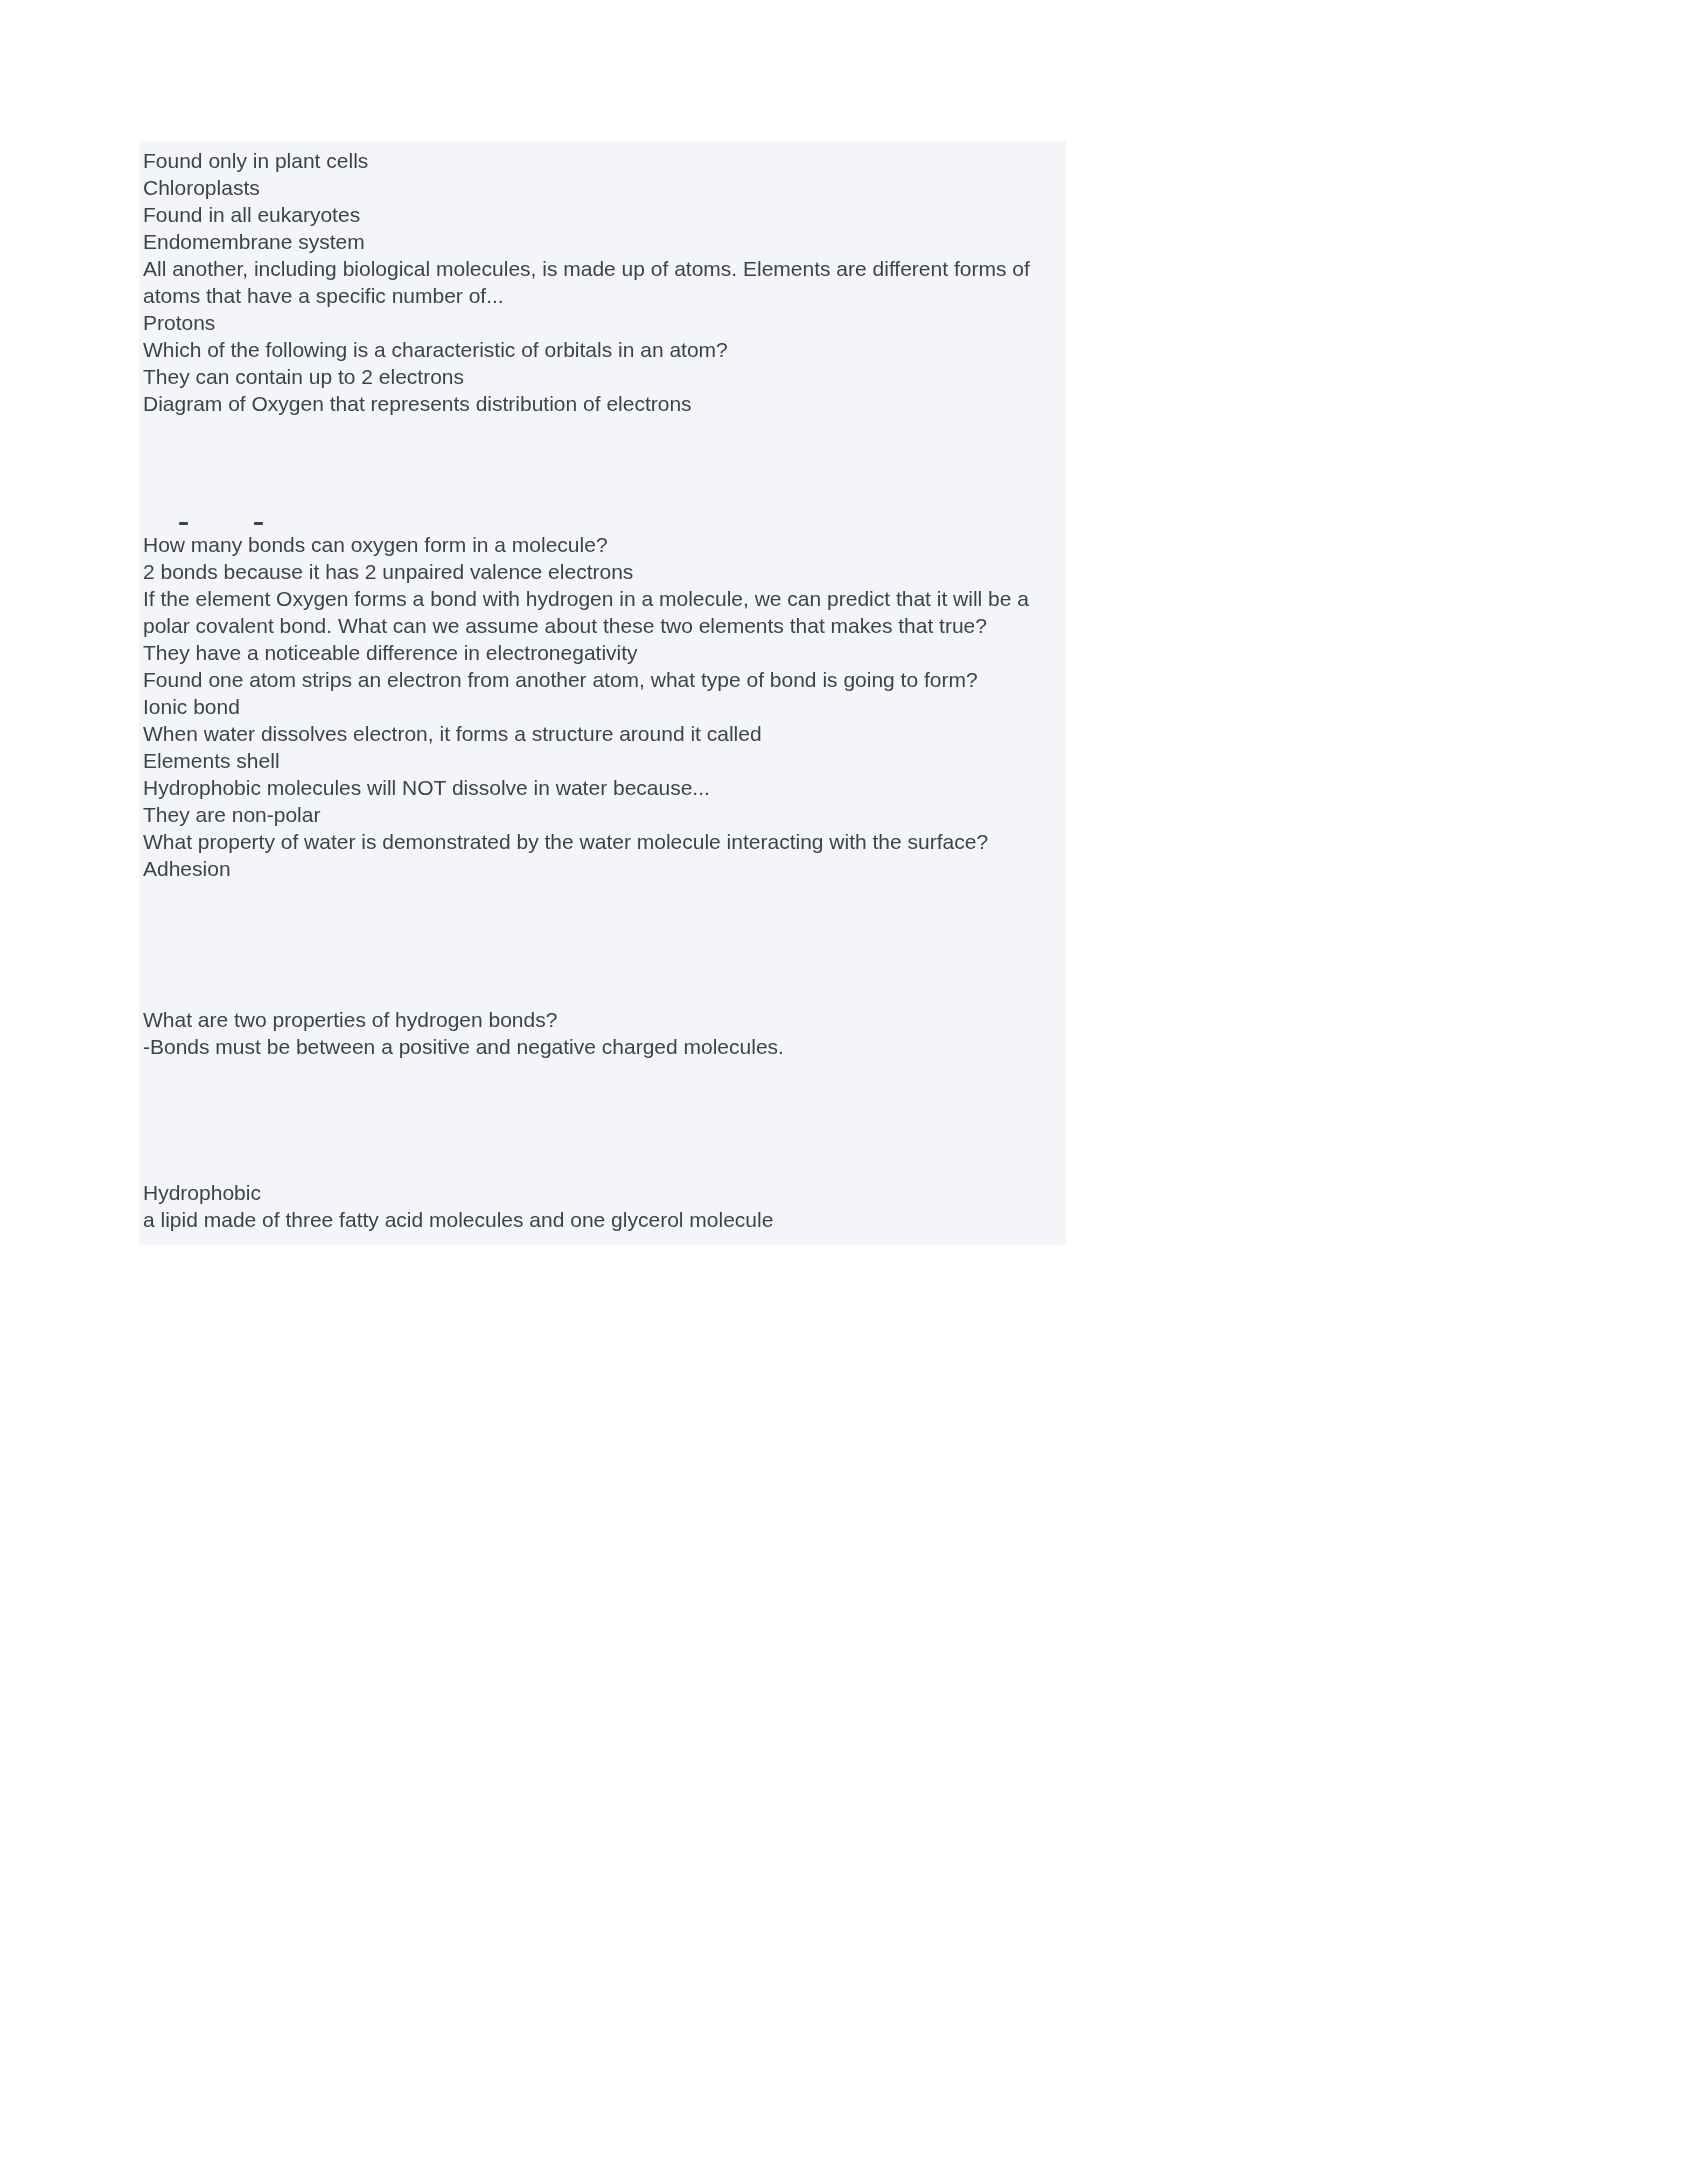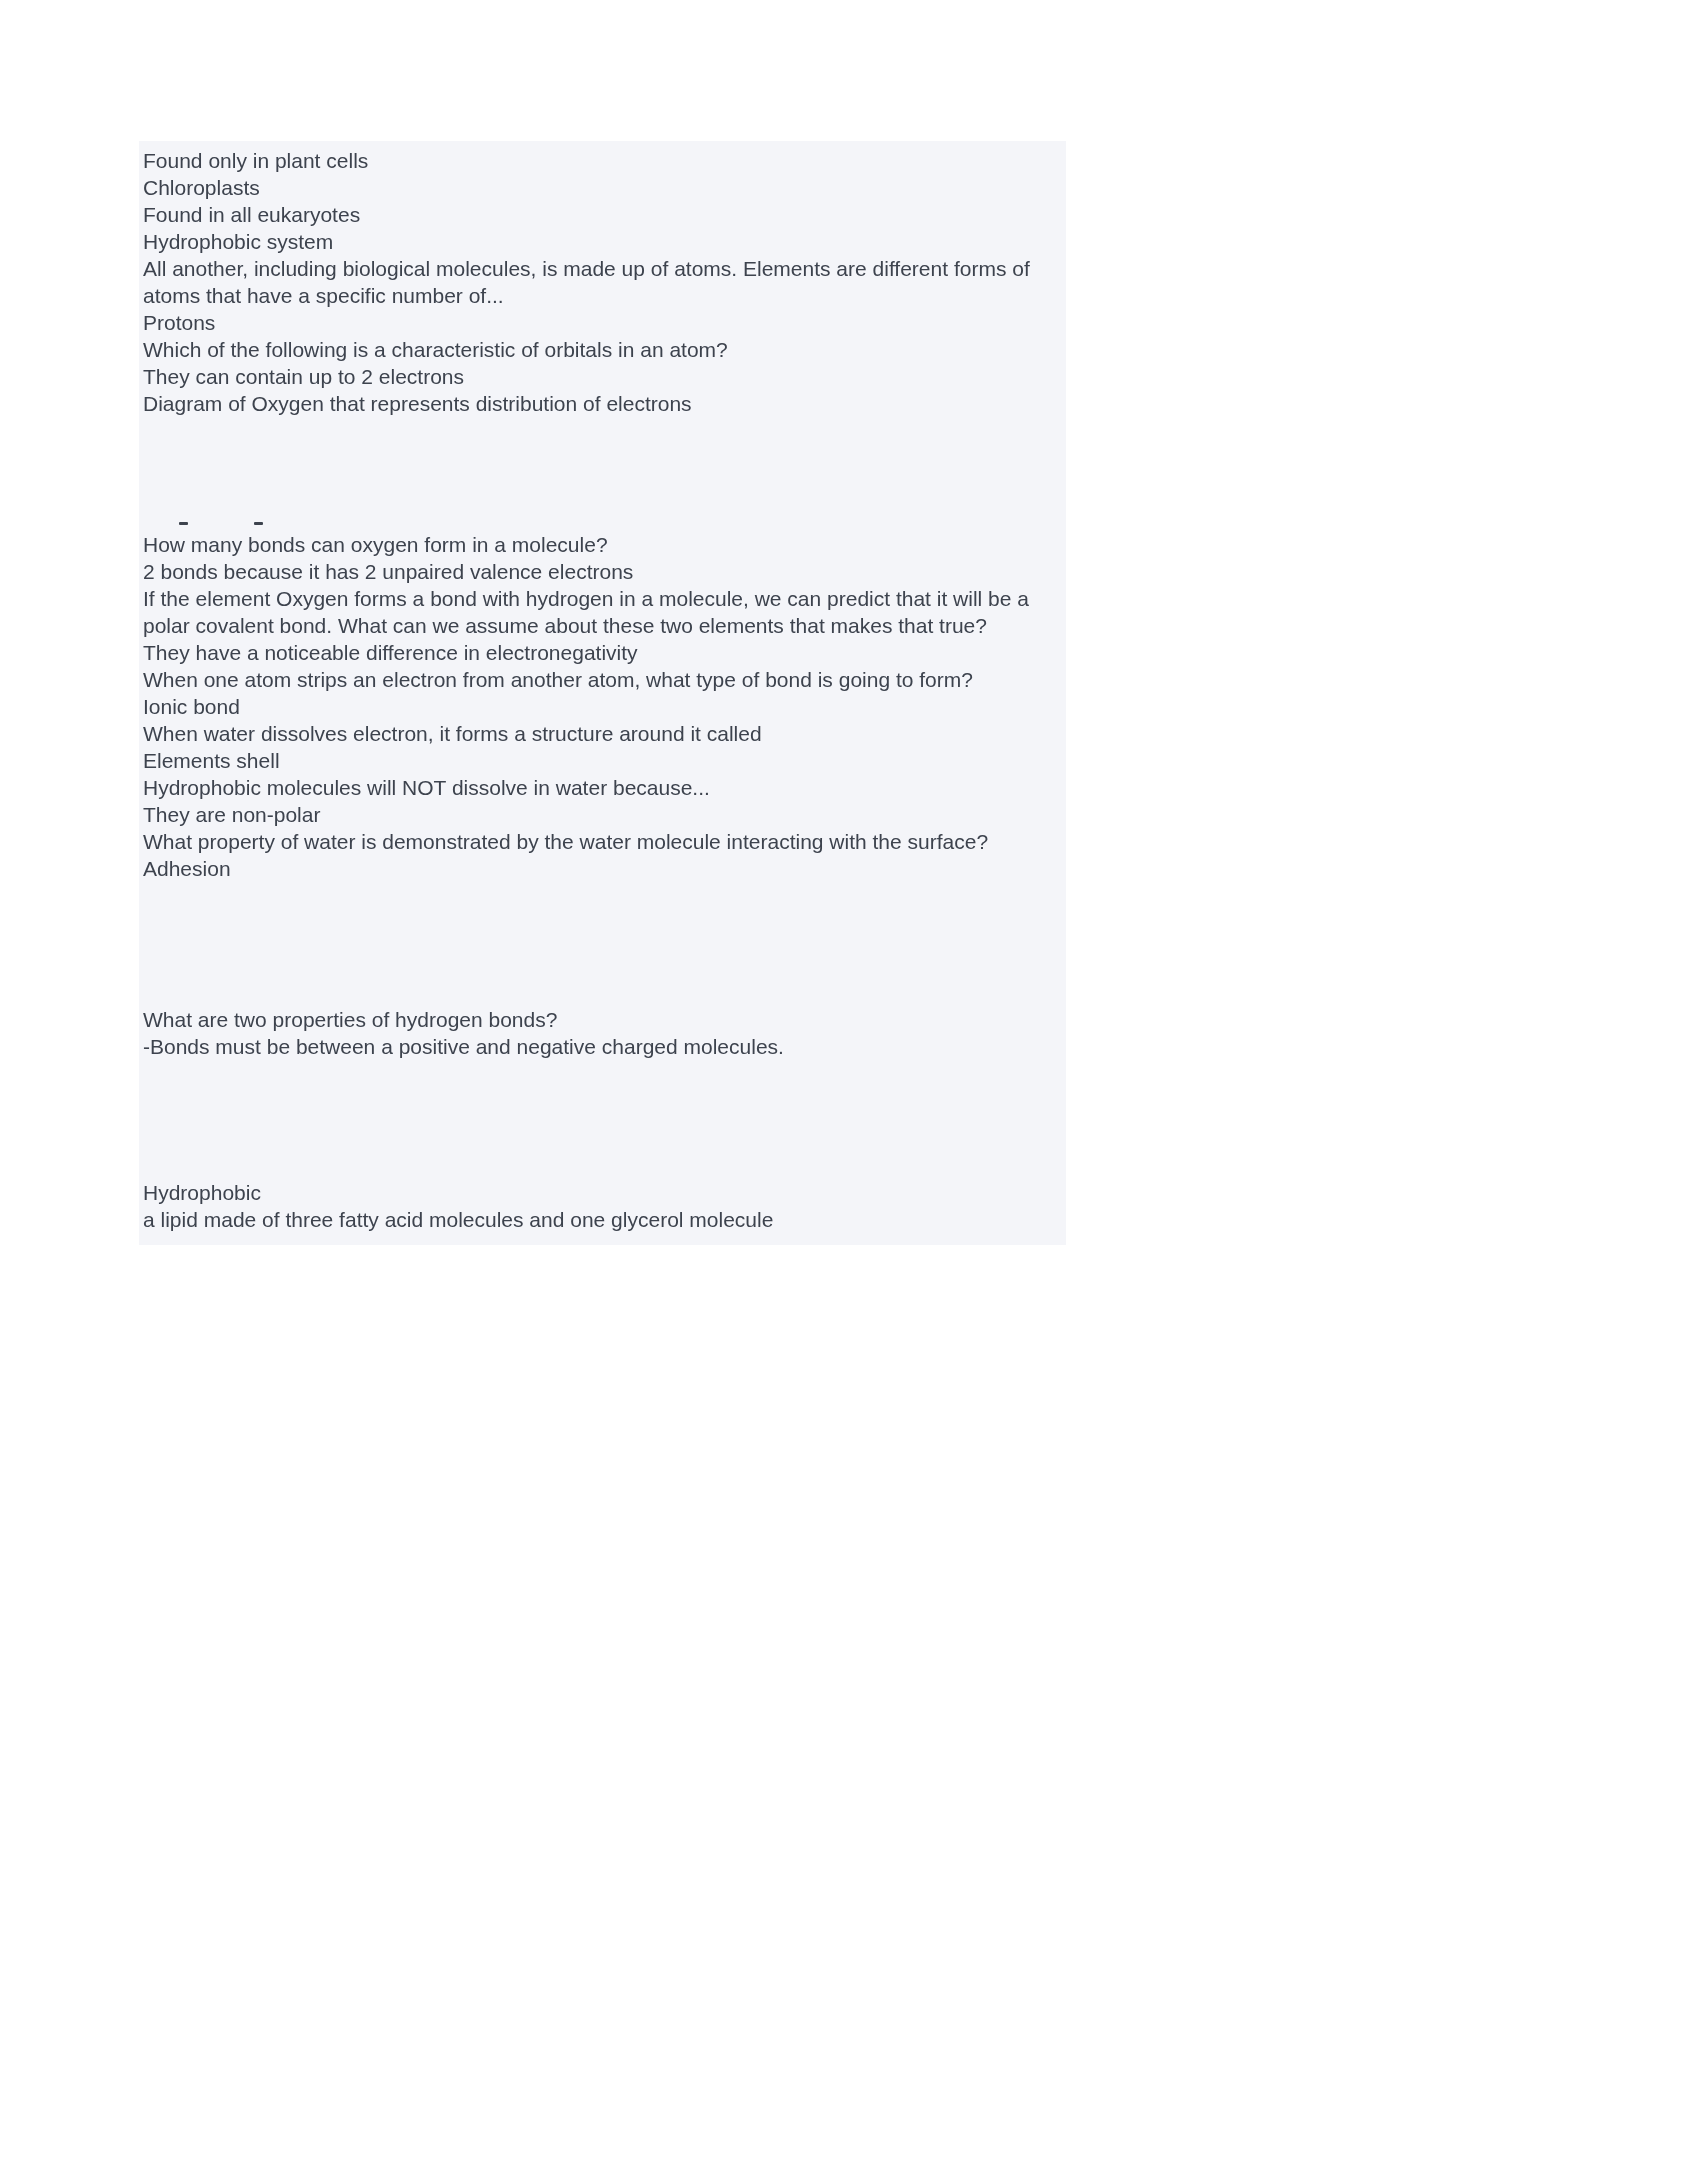--- a/index.html
+++ b/index.html
@@ -50,35 +50,35 @@
   .mark-b { left: 111px; }
 </style>
 </head>
 <body>
 
 <div class="page">
   <div class="content-block">
       <p class="line">Found only in plant cells</p>
       <p class="line">Chloroplasts</p>
       <p class="line">Found in all eukaryotes</p>
-      <p class="line">Hydrophobic system</p>
+      <p class="line">Endomembrane system</p>
       <p class="line">All another, including biological molecules, is made up of atoms. Elements are different forms of atoms that have a specific number of...</p>
       <p class="line">Protons</p>
       <p class="line">Which of the following is a characteristic of orbitals in an atom?</p>
       <p class="line">They can contain up to 2 electrons</p>
       <p class="line">Diagram of Oxygen that represents distribution of electrons</p>
       <div class="gap" style="height: 114px;">
         <span class="mark mark-a"></span>
         <span class="mark mark-b"></span>
       </div>
       <p class="line">How many bonds can oxygen form in a molecule?</p>
       <p class="line">2 bonds because it has 2 unpaired valence electrons</p>
       <p class="line">If the element Oxygen forms a bond with hydrogen in a molecule, we can predict that it will be a polar covalent bond. What can we assume about these two elements that makes that true?</p>
       <p class="line">They have a noticeable difference in electronegativity</p>
-      <p class="line">When one atom strips an electron from another atom, what type of bond is going to form?</p>
+      <p class="line">Found one atom strips an electron from another atom, what type of bond is going to form?</p>
       <p class="line">Ionic bond</p>
       <p class="line">When water dissolves electron, it forms a structure around it called</p>
       <p class="line">Elements shell</p>
       <p class="line">Hydrophobic molecules will NOT dissolve in water because...</p>
       <p class="line">They are non-polar</p>
       <p class="line">What property of water is demonstrated by the water molecule interacting with the surface?</p>
       <p class="line">Adhesion</p>
       <div class="gap" style="height: 124px;"></div>
       <p class="line">What are two properties of hydrogen bonds?</p>
       <p class="line">-Bonds must be between a positive and negative charged molecules.</p>

